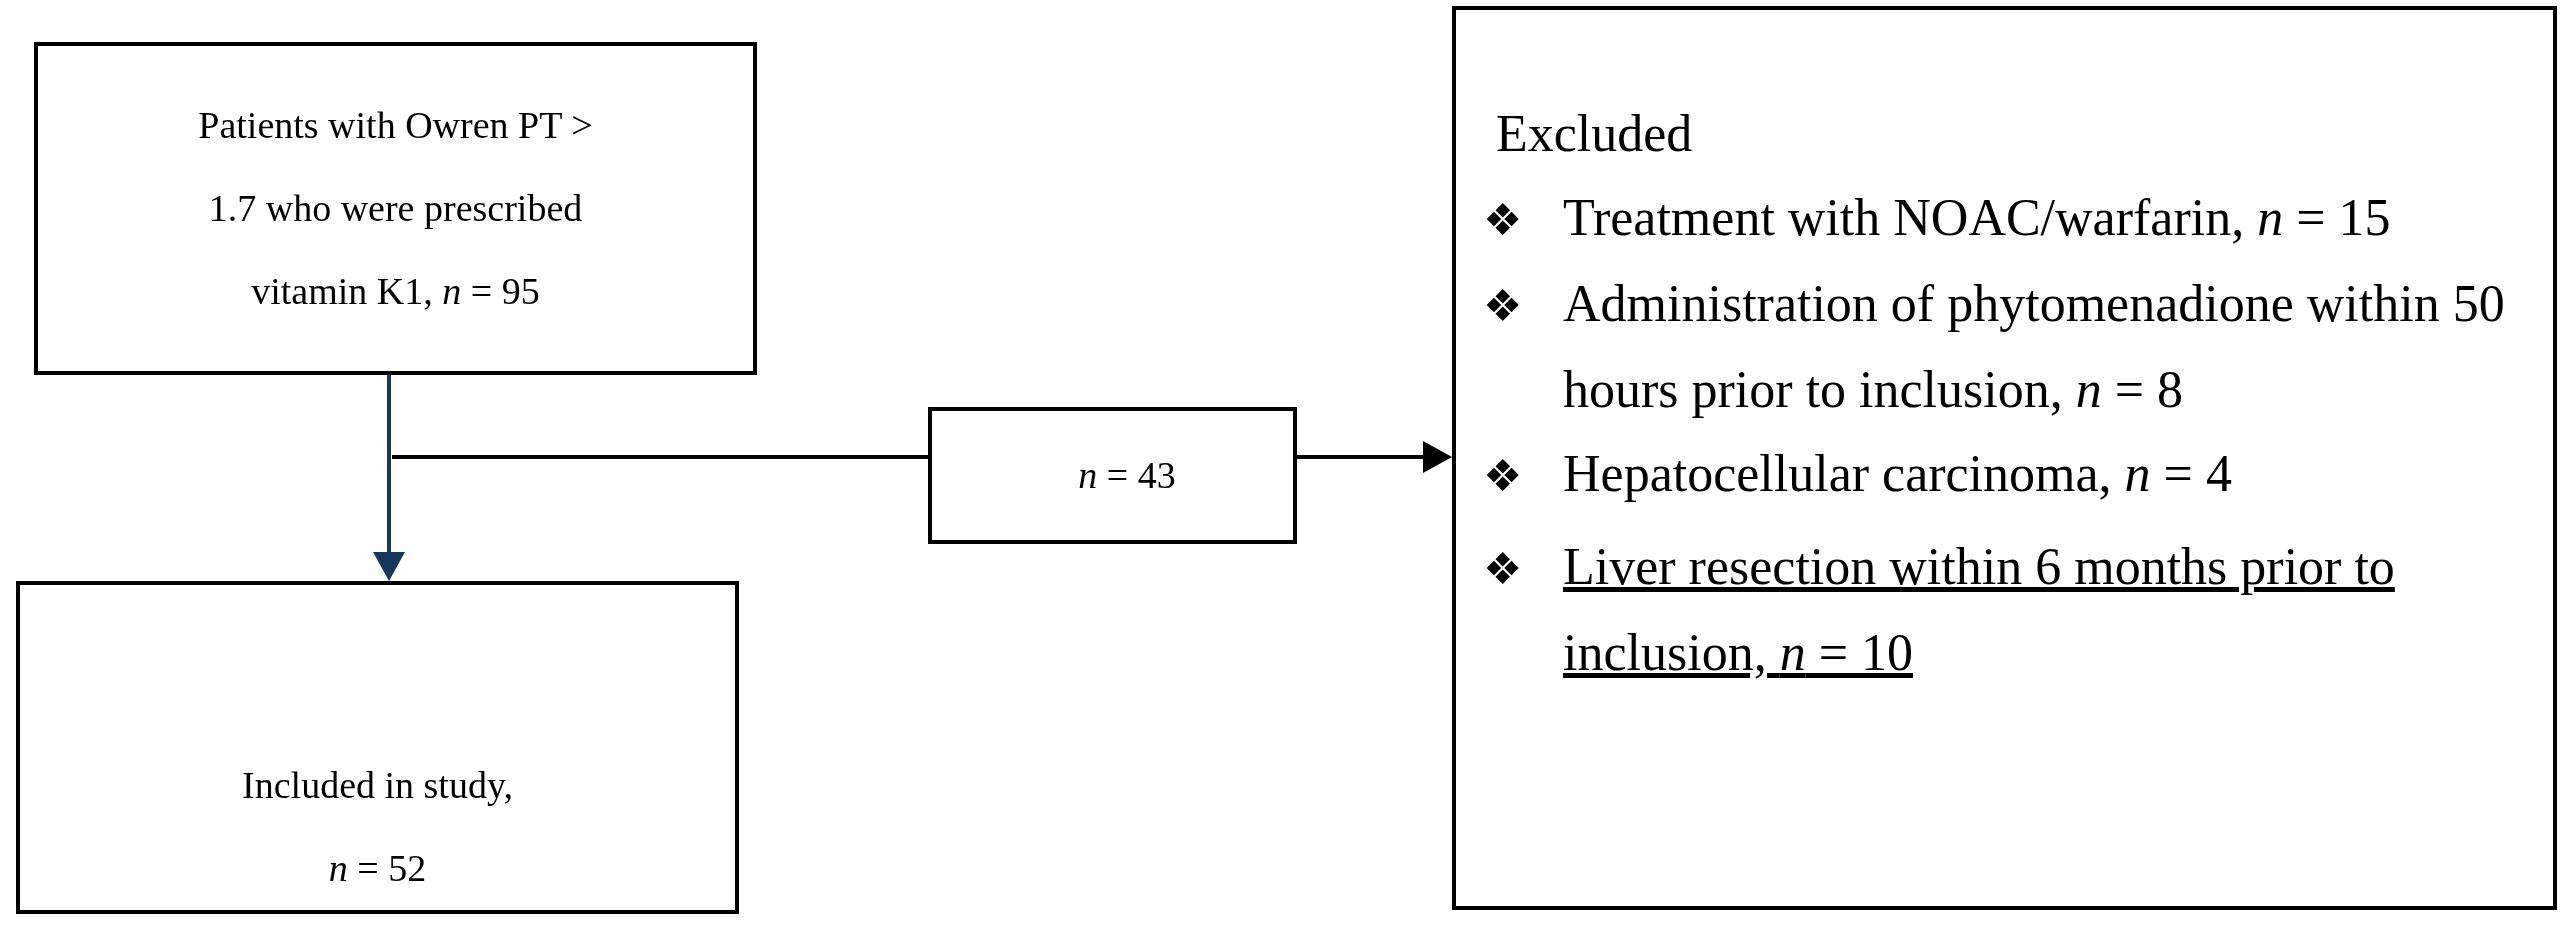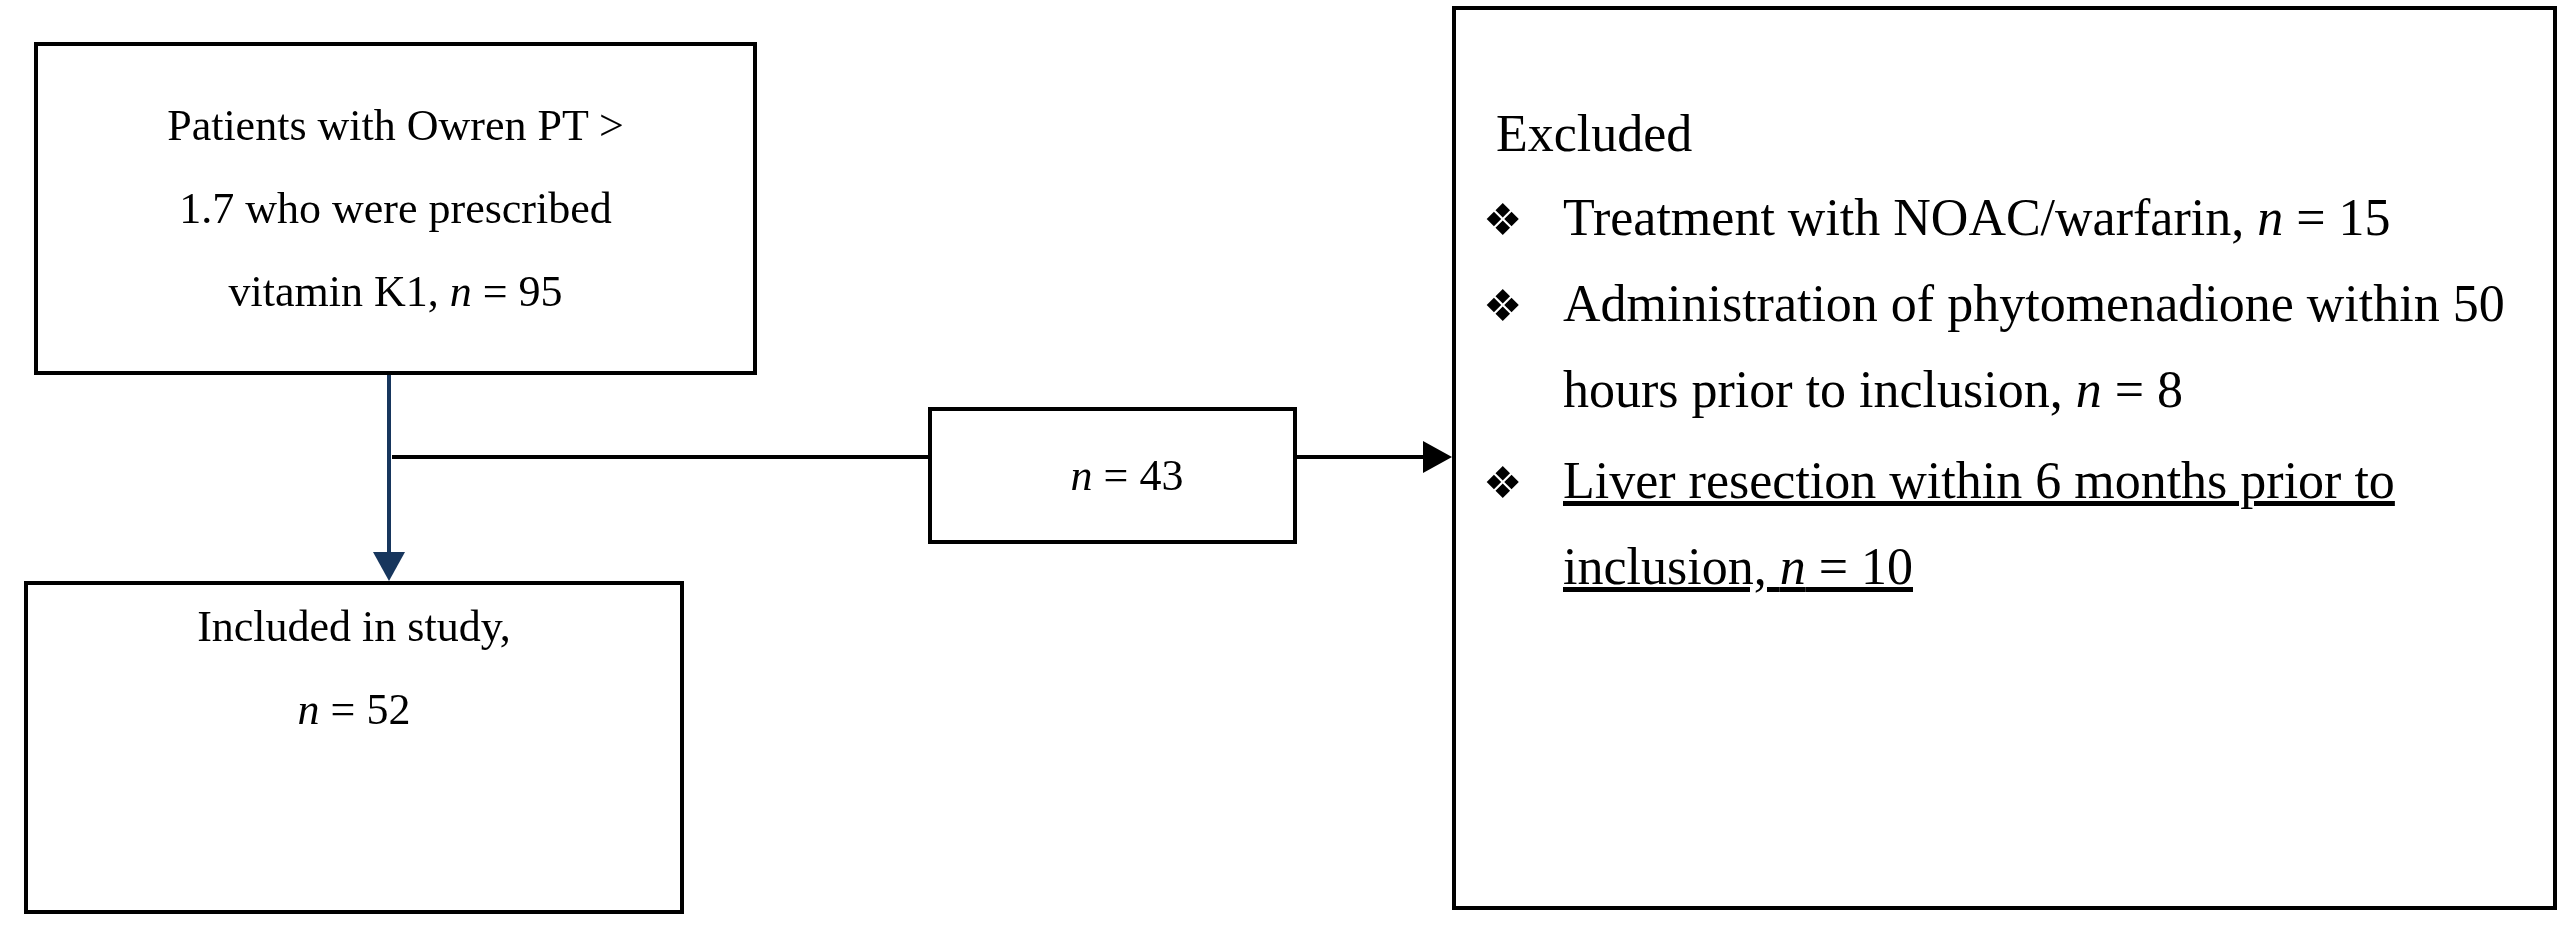--- a/index.html
+++ b/index.html
@@ -23,37 +23,37 @@
     background: #ffffff;
     border: 4.3px solid #000000;
     box-sizing: border-box;
   }
   .box-patients {
     left: 34px; top: 42px;
     width: 723px; height: 333px;
     display: flex; align-items: center; justify-content: center;
   }
   .box-included {
-    left: 24px; top: 581px;
-    width: 660px; height: 333px;
-    display: flex; align-items: flex-start; justify-content: center;
+    left: 16px; top: 581px;
+    width: 723px; height: 333px;
+    display: flex; align-items: flex-end; justify-content: center;
   }
   .box-n43 {
     left: 928px; top: 407px;
     width: 369px; height: 137px;
     display: flex; align-items: center; justify-content: center; padding-left: 29px;
   }
   .box-excluded {
     left: 1452px; top: 6.1px;
     width: 1105px; height: 904px;
   }
 
   .center-text {
     text-align: center;
-    font-size: 44px;
+    font-size: 38px;
     line-height: 83px;
   }
   .nvar { font-style: italic; }
 
   
   .excl-content {
     padding: 82px 34px 0 27px;
     font-size: 52px;
     line-height: 84px;
   }
@@ -133,20 +133,21 @@
     <div class="center-text">
       <span class="nvar">n</span><span> = 43</span>
     </div>
   </div>
 
   <div class="box box-excluded">
     <div class="excl-content">
       <div class="excl-title">Excluded</div>
       <div class="excl-item"><span class="bullet">❖</span><span>Treatment with NOAC/warfarin, </span><span class="nvar">n</span><span> = 15</span></div>
       <div class="excl-item"><span class="bullet">❖</span><span>Administration of phytomenadione within 50 hours prior to inclusion, </span><span class="nvar">n</span><span> = 8</span></div>
+      <div class="excl-item"><span class="bullet">❖</span><span>Hepatocellular carcinoma, </span><span class="nvar">n</span><span> = 4</span></div>
       <div class="excl-item last"><span class="bullet">❖</span><span>Liver resection within 6 months prior to inclusion, </span><span class="nvar">n</span><span> = 10</span></div>
     </div>
   </div>
 
   <div class="vline"></div>
   <div class="varrowhead"></div>
   <div class="hline1"></div>
   <div class="hline2"></div>
   <div class="harrowhead"></div>
 

